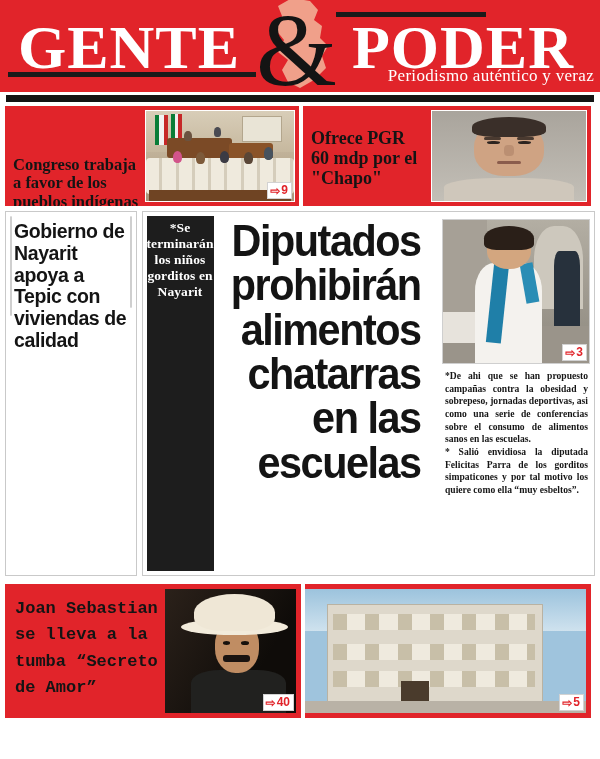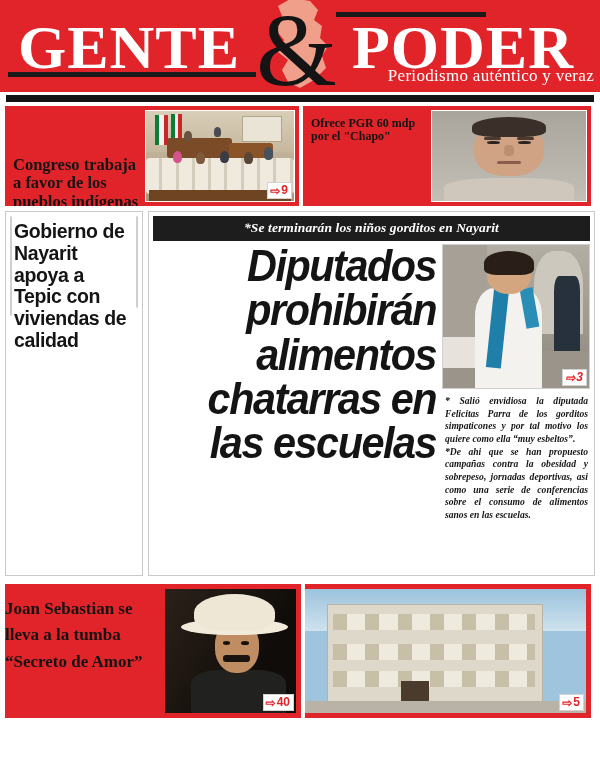--- a/index.html
+++ b/index.html
@@ -72,47 +72,47 @@
   .teaserrow{display:flex;margin:4px 5px 0 5px;height:100px;gap:4px;}
   .teaser{position:relative;background:#E1242A;display:flex;overflow:hidden;}
   .teaser.a{width:294px;}
   .teaser.b{width:288px;}
   .teaser-txt{
     color:#141414;font-family:"Liberation Serif", serif;font-weight:700;
     line-height:1.12;padding:7px 6px 0 8px;
     box-sizing:border-box;
   }
   .teaser.a .teaser-txt{font-size:16.5px;width:140px;margin-top:43px;}
-  .teaser.b .teaser-txt{font-size:12px;width:128px;padding-top:11px;}
+  .teaser.b .teaser-txt{font-size:18px;width:128px;padding-top:22px;}
   .teaser-photo{position:relative;flex:1;margin:4px 4px 4px 0;overflow:hidden;background:#bbb;border:1px solid #fff;}
 
   
   .mainrow{display:flex;margin:5px 5px 0 5px;height:365px;gap:5px;}
   .leftcol{
     width:138px;border:1px solid #c9c9c9;background:#fff;
     box-sizing:border-box;padding:4px;display:flex;
   }
   .lc-photo{position:relative;height:98px;border:1px solid #cfcfcf;border-radius:5px;overflow:hidden;background:#ddd;}
   .lc-head{
     font-family:"Liberation Sans", sans-serif;font-weight:700;
     font-size:19.5px;line-height:1.12;color:#141414;
     padding:5px 0 4px 2px;letter-spacing:-.4px;flex:1;
   }
   .lc-photo2{position:relative;height:90px;border:1px solid #cfcfcf;border-radius:5px;overflow:hidden;background:#ddd;}
 
   .centercol{
     flex:1;border:1px solid #c9c9c9;background:#fff;box-sizing:border-box;
-    padding:4px;display:flex;flex-direction:column;font-style:italic;
+    padding:4px;display:flex;flex-direction:row;
   }
   .kicker{
     background:#1d1d1d;color:#fff;text-align:center;
     font-family:"Liberation Serif", serif;font-weight:700;font-size:13.5px;
     padding:4px 0 5px 0;letter-spacing:.1px;
   }
-  .cc-body{display:flex;flex:1;gap:4px;padding-top:3px;}
+  .cc-body{display:flex;flex:1;gap:20px;padding-top:3px;}
   .headline{
     flex:1;text-align:right;
     font-family:"Liberation Sans", sans-serif;font-weight:700;
     font-size:45px;line-height:.985;color:#141414;
     letter-spacing:-1.6px;
     transform:scaleX(.92);transform-origin:right top;
     padding-right:2px;
   }
   .rightcol{width:148px;display:flex;flex-direction:column;}
   .rc-photo{position:relative;height:143px;border:1px solid #cfcfcf;overflow:hidden;background:#ddd;}
@@ -122,22 +122,22 @@
     font-size:9.6px;line-height:1.32;color:#161616;text-align:justify;
   }
   .rc-text p{margin:0;}
 
   
   .bottomrow{display:flex;margin:8px 5px 0 5px;height:134px;gap:4px;}
   .bteaser{position:relative;background:#E1242A;display:flex;overflow:hidden;}
   .bteaser.a{width:296px;}
   .bteaser.b{width:286px;}
   .bt-txt-a{
-    width:160px;color:#141414;font-family:Liberation Serif, serif;font-weight:700;
-    font-size:17px;line-height:1.55;padding:12px 4px 0 0;box-sizing:border-box;
+    width:160px;color:#141414;font-family:Liberation Mono, monospace;font-weight:700;
+    font-size:17px;line-height:1.55;padding:12px 4px 0 10px;box-sizing:border-box;
   }
   .bt-txt-b{
     width:140px;color:#141414;font-family:"Liberation Sans", sans-serif;font-weight:700;
     font-size:16px;line-height:1.22;padding:9px 2px 0 10px;box-sizing:border-box;
     letter-spacing:-.2px;
   }
   .bt-photo{position:relative;flex:1;margin:5px 5px 5px 0;overflow:hidden;background:#bbb;}
   .bteaser.b .bt-photo{margin-left:0;}
 
   
@@ -380,22 +380,22 @@
               <div class="dip-scarf2"></div>
               <div class="dip-head"></div>
               <div class="dip-hair"></div>
             </div>
             <div class="pg">
               <span class="arw">⇨</span>
                 <span>3</span>
             </div>
           </div>
           <div class="rc-text">
+            <p>*De ahi que se han propuesto campañas contra la obesidad y sobrepeso, jornadas deportivas, asi como una serie de conferencias sobre el consumo de alimentos sanos en las escuelas.</p>
             <p>* Salió envidiosa la diputada Felicitas Parra de los gorditos simpaticones y por tal motivo los quiere como ella “muy esbeltos”.</p>
-            <p>*De ahi que se han propuesto campañas contra la obesidad y sobrepeso, jornadas deportivas, asi como una serie de conferencias sobre el consumo de alimentos sanos en las escuelas.</p>
           </div>
         </div>
       </div>
     </div>
 
   </div>
 
   <div class="bottomrow">
 
     <div class="bteaser a">

